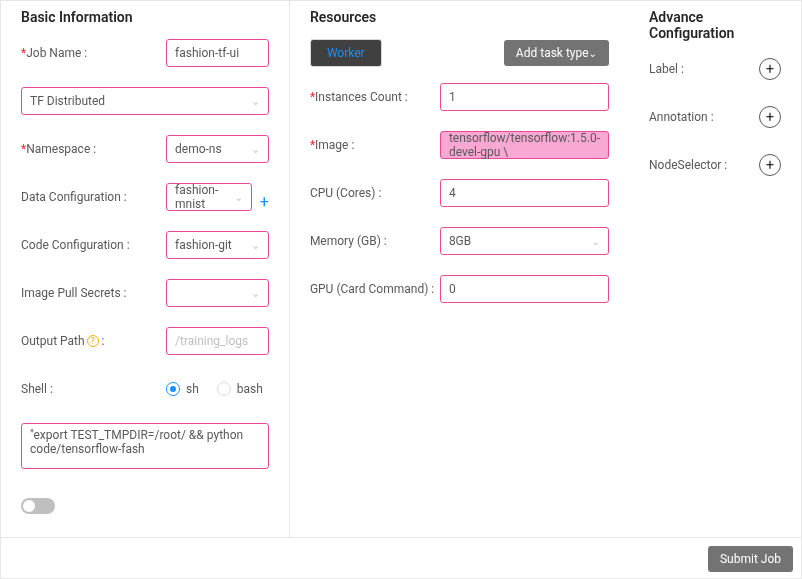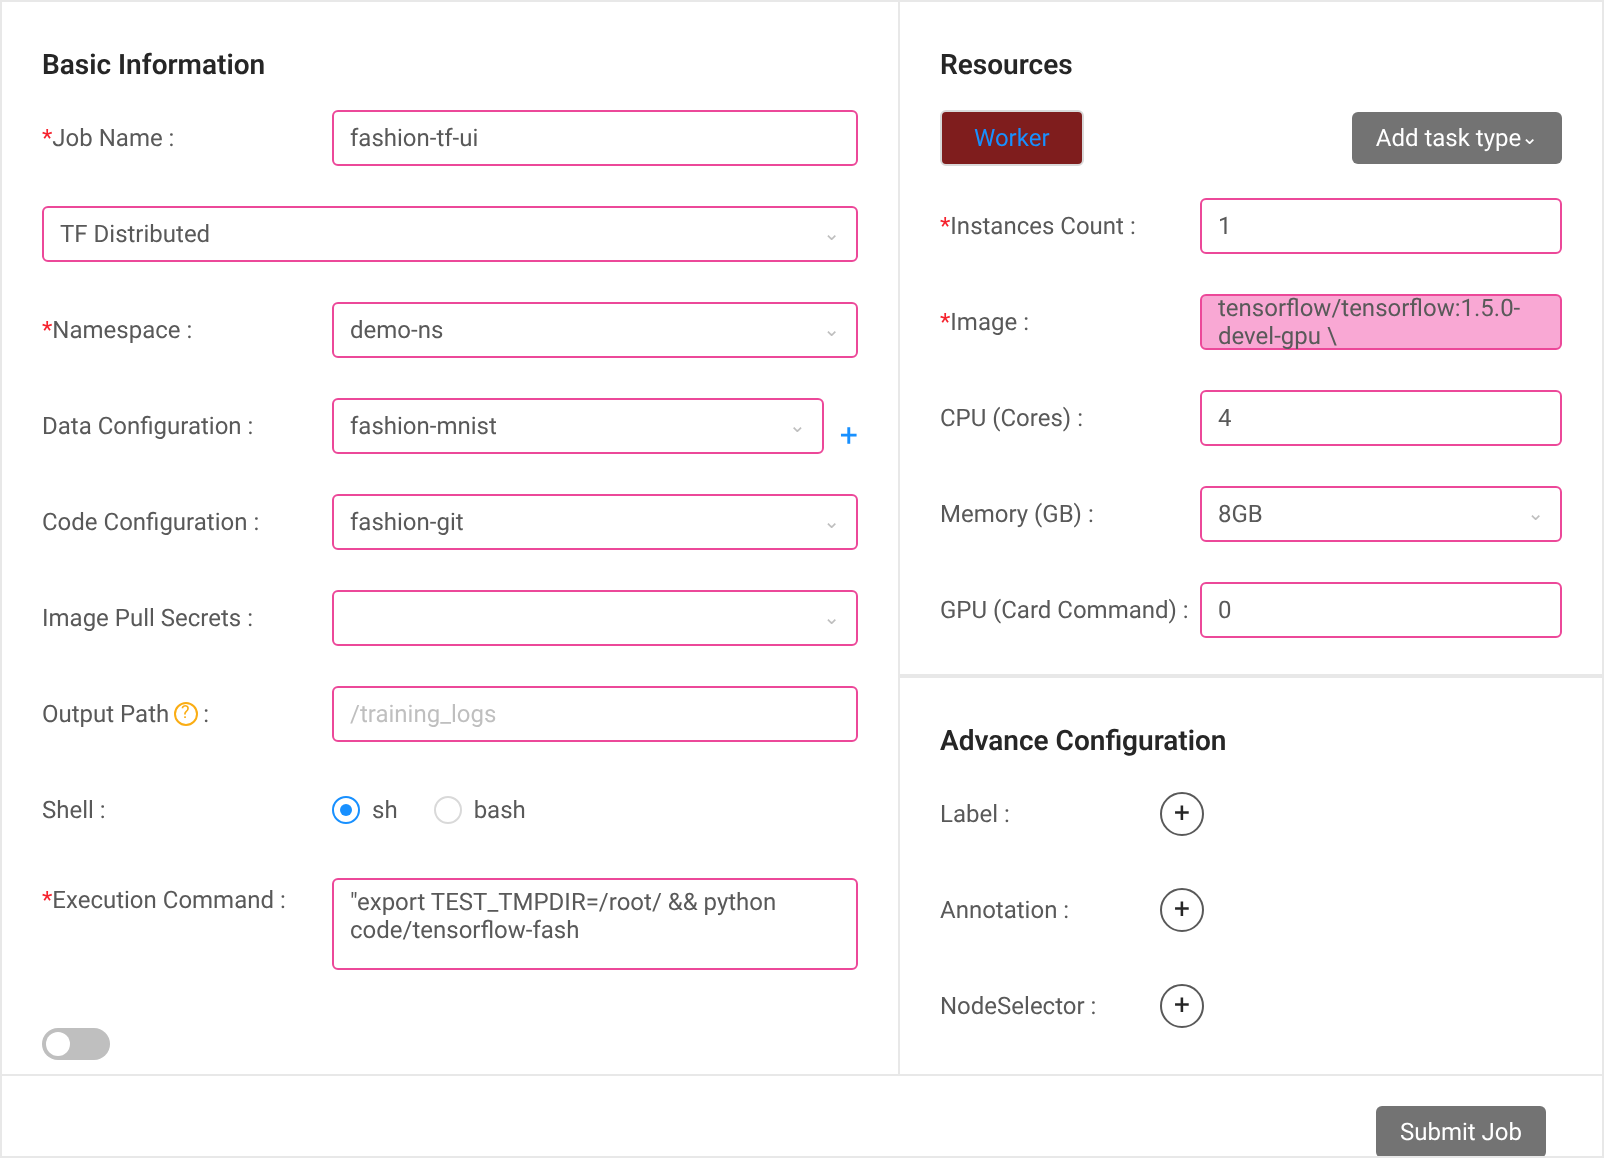--- a/index.html
+++ b/index.html
@@ -1,20 +1,20 @@
 <!DOCTYPE html>
 <html><head>
 <meta charset="utf-8">
 <style>
 *{box-sizing:border-box;margin:0;padding:0;font-family:-apple-system,BlinkMacSystemFont,"Segoe UI",Roboto,"Helvetica Neue",Arial,sans-serif}
 body{width:802px;height:579px;background:#fff;overflow:hidden;font-size:12px;color:#595959;border:1px solid #e8e8e8}
 .cols{display:flex;height:536px}
 .col-left{width:449px;border-right:1px solid #e8e8e8;overflow-y:auto}
-.col-right{flex:1;display:flex;flex-direction:column}
-.panel{padding:24px 20px 8px}
+.col-right{flex:1;display:flex;flex-direction:row}
+.panel{padding:8px 20px 8px}
 .panel-title{font-size:14px;font-weight:600;color:#262626;margin-bottom:14px}
 .row{display:flex;align-items:center;margin-bottom:20px;min-height:28px}
 .lbl{width:145px;display:flex;align-items:center;color:#595959}
 .req::before{content:"* ";color:#f5222d}
 .fld{flex:1}
 input[type=text],textarea,.sel{width:100%;border:1px solid #ec4899;border-radius:3px;padding:4px 8px;font-size:12px;color:#595959;background:#fff;height:28px}
 textarea{height:46px;resize:none;font-family:inherit}
 input::placeholder{color:#bfbfbf}
 .sel{display:flex;align-items:center;justify-content:space-between;cursor:pointer}
 .sel-bg{background:#f9a8d4}
@@ -22,24 +22,24 @@
 .addlink{color:#1890ff;font-size:16px;cursor:pointer;margin-left:8px}
 .radio-group{display:flex;gap:18px;}
 .radio{display:flex;align-items:center;gap:6px;cursor:pointer}
 .rcircle{width:14px;height:14px;border:1px solid #d9d9d9;border-radius:50%;display:inline-flex;align-items:center;justify-content:center}
 .rcircle.on{border-color:#1890ff}
 .rcircle.on::after{content:"";width:6px;height:6px;background:#1890ff;border-radius:50%}
 .toggle{width:34px;height:16px;background:#bfbfbf;border-radius:8px;position:relative;cursor:pointer}
 .toggle::after{content:"";position:absolute;width:12px;height:12px;background:#fff;border-radius:50%;top:2px;left:2px}
 .help-i{display:inline-flex;width:12px;height:12px;border:1px solid #faad14;color:#faad14;border-radius:50%;align-items:center;justify-content:center;font-size:9px;margin-left:2px}
 .res-head{display:flex;align-items:center;justify-content:space-between;margin-bottom:16px}
-.tab{border:1px solid #d9d9d9;border-radius:3px;padding:6px 16px;color:#1890ff;font-size:12px;cursor:pointer;background:#7f1d1d}
+.tab{border:1px solid #d9d9d9;border-radius:3px;padding:6px 16px;color:#1890ff;font-size:12px;cursor:pointer;background:#404040}
 .btn-primary{background:#737373;color:#fff;border:none;border-radius:3px;padding:6px 12px;font-size:12px;cursor:pointer;display:inline-flex;align-items:center;gap:0}
 .plus-btn{width:22px;height:22px;border:1px solid #595959;border-radius:50%;display:flex;align-items:center;justify-content:center;font-size:14px;cursor:pointer;color:#262626}
-.footer{height:42px;border-top:1px solid #e8e8e8;display:flex;align-items:flex-end;justify-content:flex-end;padding:0 28px}
+.footer{height:42px;border-top:1px solid #e8e8e8;display:flex;align-items:center;justify-content:flex-end;padding:0 8px}
 .divider{height:8px;background:#f0f0f0;border-top:1px solid #e8e8e8;border-bottom:1px solid #e8e8e8}
 .res-row .lbl{width:130px}
 .adv-row .lbl{width:110px}
 </style>
 </head>
 <body>
 
 <div class="cols">
 
   <div class="col-left">
@@ -118,21 +118,20 @@
             <span>sh</span>
           </label>
           <label class="radio">
             <span class="rcircle"></span>
             <span>bash</span>
           </label>
         </div>
       </div>
 
       <div class="row" style="align-items:flex-start">
-        <div class="lbl req" style="padding-top:4px">Execution Command :</div>
         <div class="fld"><textarea style="">"export TEST_TMPDIR=/root/ &amp;&amp; python code/tensorflow-fash</textarea></div>
       </div>
 
       <div class="row">
         <div class="fld">
             <div class="toggle"></div>
           </div>
       </div>
 
     </div>

